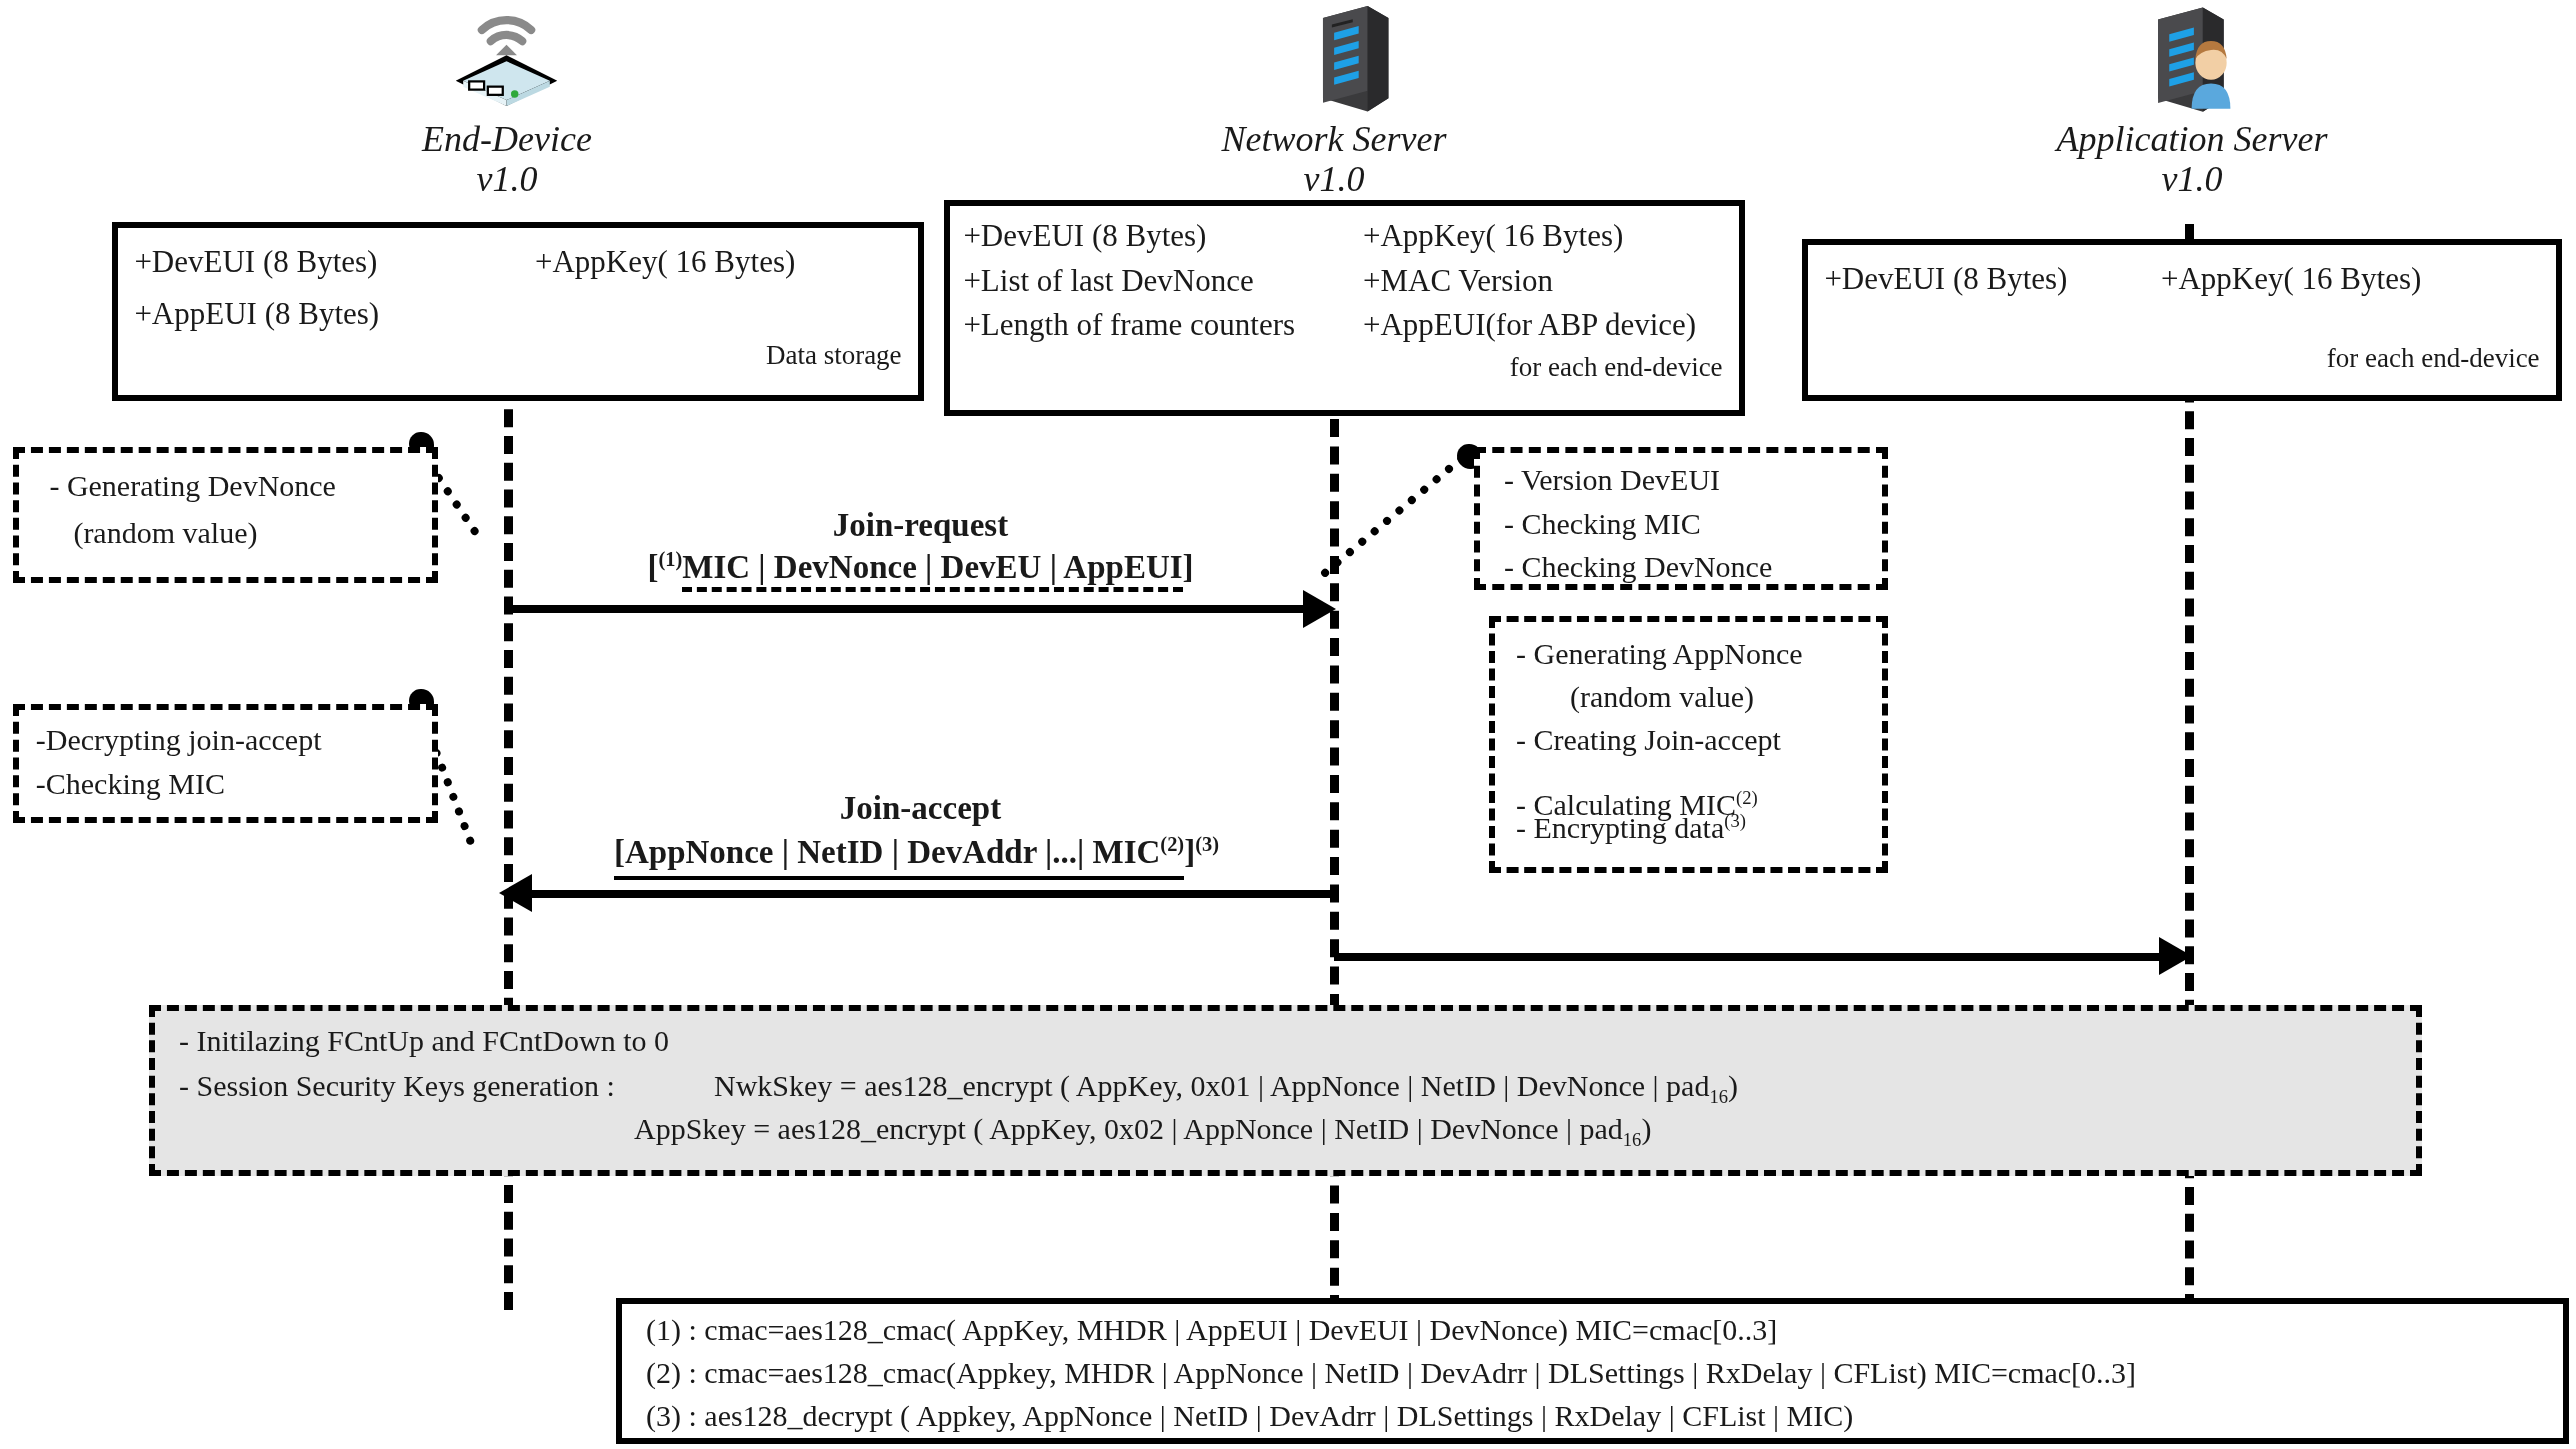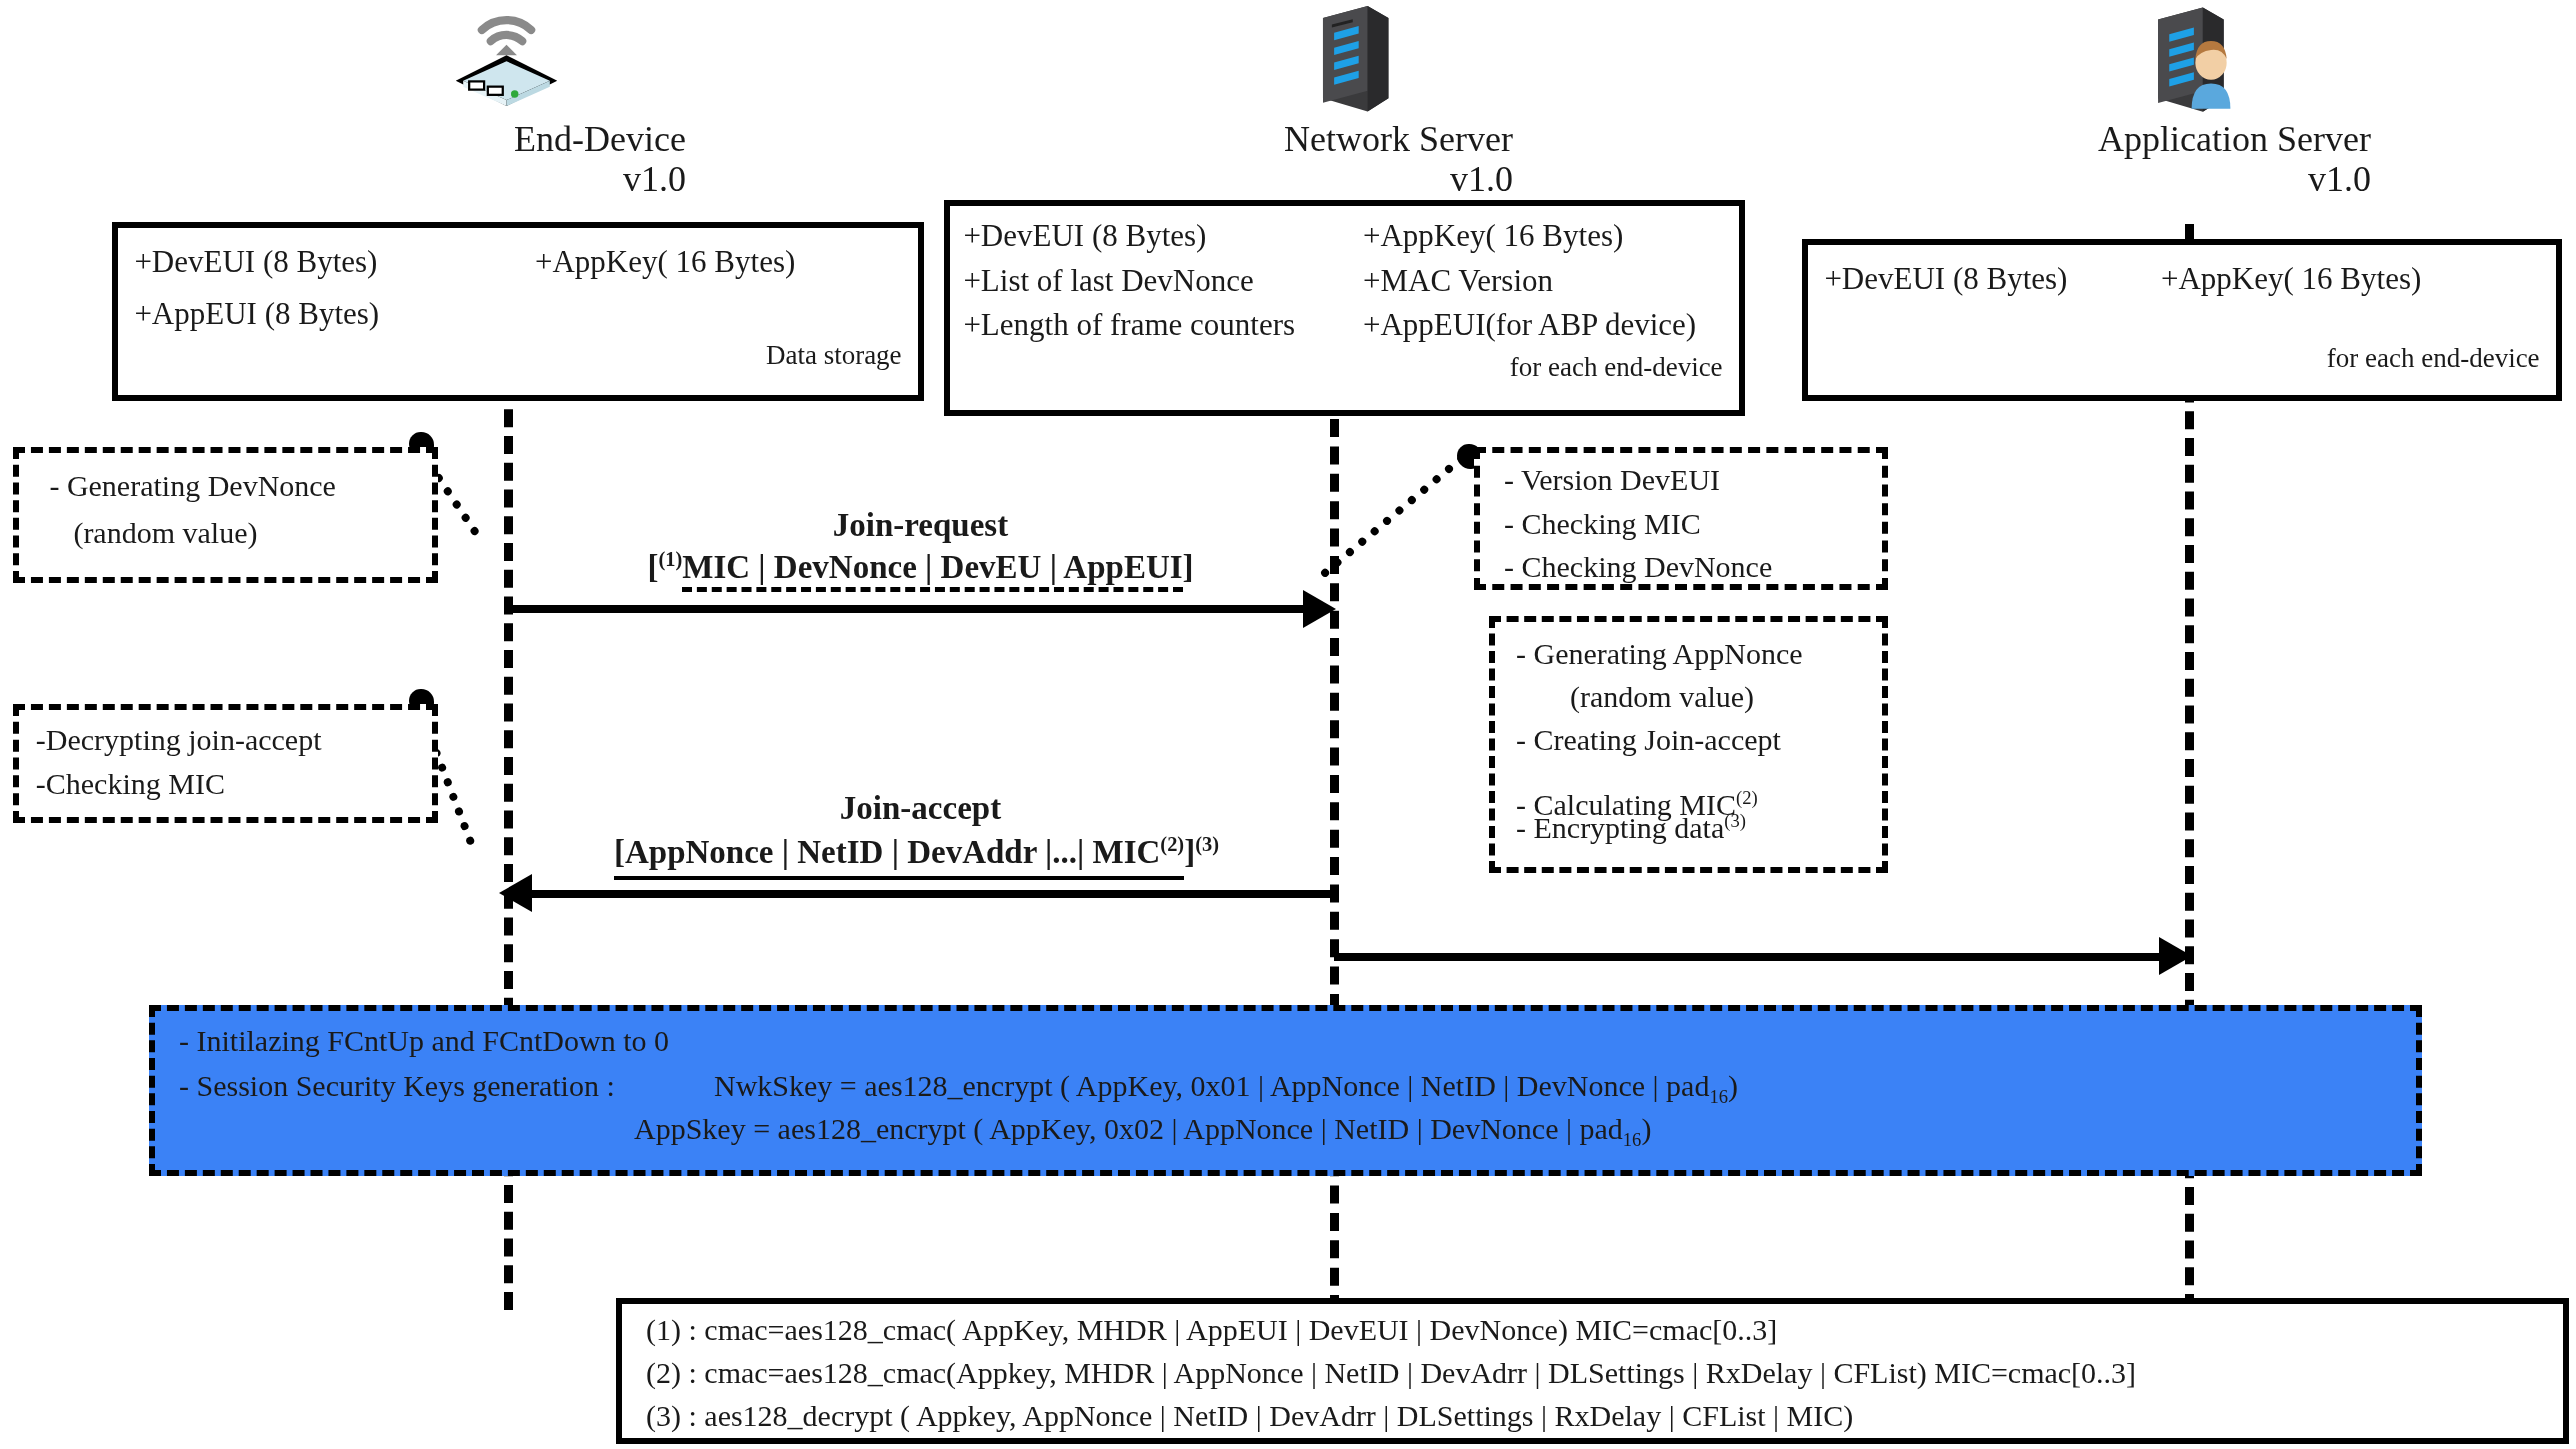--- a/index.html
+++ b/index.html
@@ -1,20 +1,20 @@
 <!DOCTYPE html>
 <html style="font-size:12px"><head>
 <meta charset="utf-8">
 <style>
   html,body{margin:0;padding:0;background:#ffffff;}
   body{font-family:"Liberation Serif", serif;color:#1a1a1a;}
   #stage{position:relative;width:2576px;height:1450px;background:#fff;overflow:hidden;}
 
   
-  .actor{position:absolute;text-align:right;}
+  .actor{position:absolute;text-align:center;font-style:italic;}
   .actor-name{font-size:36px;line-height:1.12;white-space:nowrap;}
   .actor-ver{font-size:36px;line-height:1.12;}
 
   
   .solidbox{position:absolute;border:6.7px solid #000;background:#fff;box-sizing:border-box;}
   .solidbox .row{position:absolute;font-size:31px;white-space:nowrap;}
   .solidbox .foot{position:absolute;right:16.4px;font-size:27px;white-space:nowrap;}
 
   
   .dashbox{position:absolute;background:#fff;box-sizing:border-box;
@@ -35,21 +35,21 @@
   .msg-body .ul{border-bottom:5.2px dashed #000;padding-bottom:2.2px;}
   .msg-body .uls{border-bottom:4.5px solid #000;padding-bottom:6px;}
   sup{font-size:0.62em;vertical-align:super;}
   sub{font-size:0.62em;vertical-align:sub;}
 
   
   .leader{position:absolute;border-top:8.2px dotted #000;transform-origin:0 0;}
   .blob{position:absolute;width:25px;height:25px;background:#000;border-radius:48% 52% 45% 55%;}
 
   
-  .sessbox{position:absolute;border:6.7px dashed #000;background:#3b82f6;box-sizing:border-box;}
+  .sessbox{position:absolute;border:6.7px dashed #000;background:#e5e5e5;box-sizing:border-box;}
   .sessbox .l{position:absolute;font-size:30px;white-space:nowrap;}
 
   
   .footbox{position:absolute;border:6.7px solid #000;background:#fff;box-sizing:border-box;}
   .footbox .l{position:absolute;font-size:30px;white-space:nowrap;}
 
   
   .icon-wrap{position:absolute;}
 </style>
 </head>

